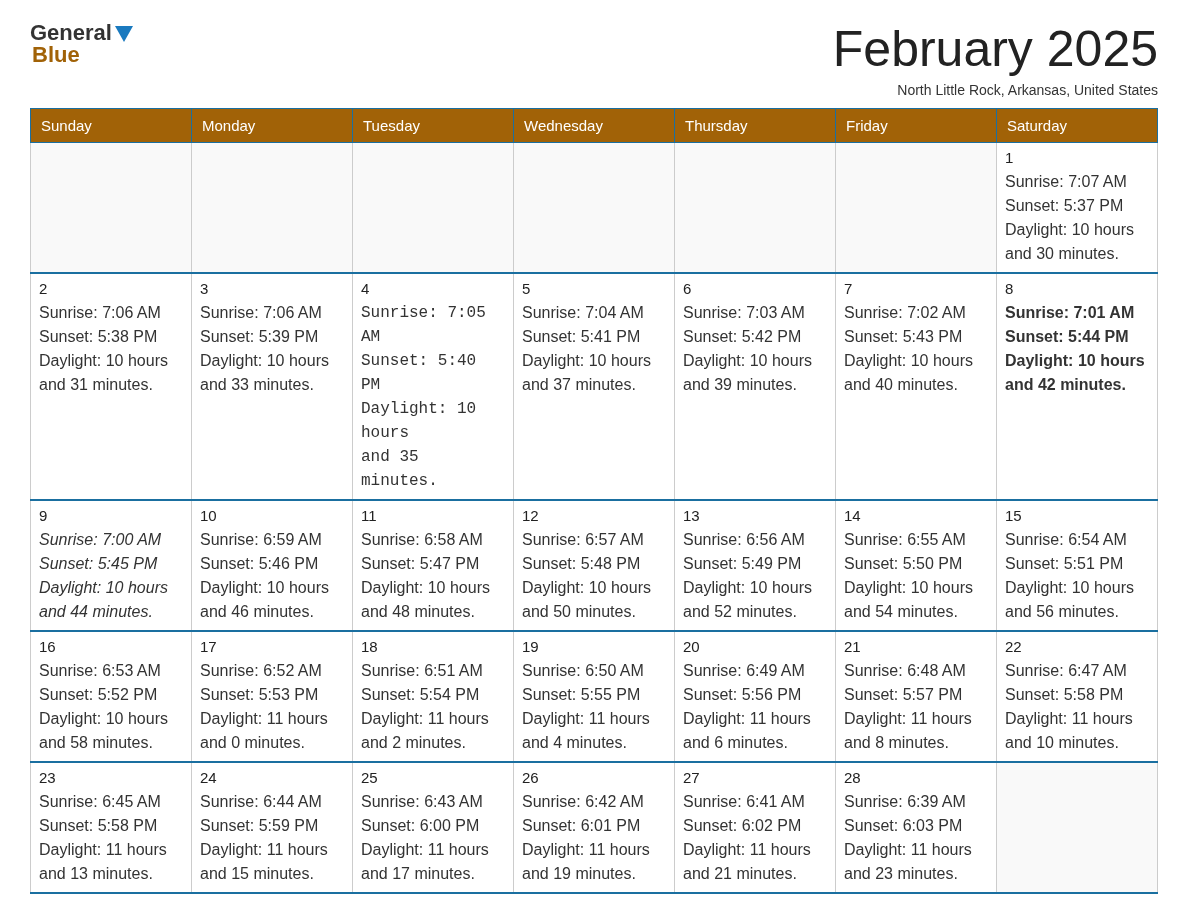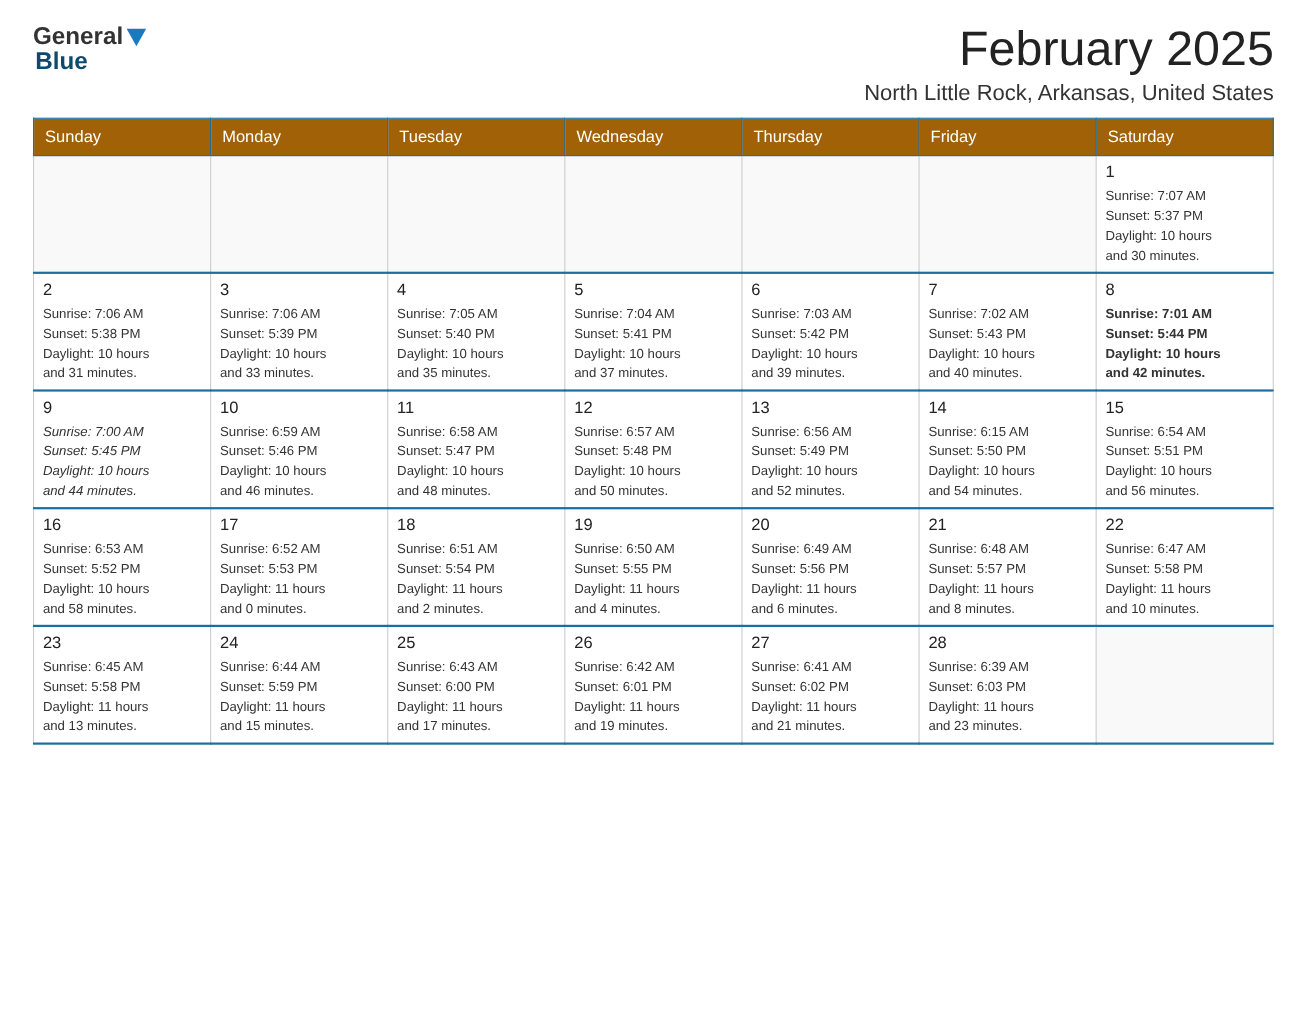--- a/index.html
+++ b/index.html
@@ -22,32 +22,32 @@
       gap: 4px;
     }
     .logo-text-general {
       font-size: 22px;
       font-weight: bold;
       color: #333;
     }
     .logo-text-blue {
       font-size: 22px;
       font-weight: bold;
-      color: #0c4a6e;
+      color: #a16207;
     }
     .title-area {
       text-align: right;
     }
     .month-title {
-      font-size: 44px;
+      font-size: 50px;
       font-weight: normal;
       color: #222;
     }
     .location-title {
-      font-size: 20px;
+      font-size: 14px;
       color: #333;
       margin-top: 4px;
     }
     .calendar {
       width: 100%;
       border-collapse: collapse;
       margin-top: 10px;
     }
     .calendar thead th {
       background-color: #a16207;
@@ -72,21 +72,21 @@
       background: #f9f9f9;
     }
     .day-number {
       font-size: 15px;
       font-weight: normal;
       color: #222;
       display: block;
       margin-bottom: 4px;
     }
     .day-info {
-      font-size: 12px;
+      font-size: 16px;
       color: #333;
       line-height: 1.5;
     }
     .calendar tbody tr {
       border-bottom: 2px solid #1a6fa0;
     }
   </style>
 </head>
 <body>
 
@@ -148,21 +148,21 @@
         </td>
         <td>
           <span class="day-number">3</span>
           <div class="day-info" style="white-space: pre-line;">Sunrise: 7:06 AM
 Sunset: 5:39 PM
 Daylight: 10 hours
 and 33 minutes.</div>
         </td>
         <td>
           <span class="day-number">4</span>
-          <div class="day-info" style="white-space: pre-line;">Sunrise: 7:05 AM
+          <div class="day-info" style="white-space: pre-line; font-family: Liberation Mono, monospace;">Sunrise: 7:05 AM
 Sunset: 5:40 PM
 Daylight: 10 hours
 and 35 minutes.</div>
         </td>
         <td>
           <span class="day-number">5</span>
           <div class="day-info" style="white-space: pre-line;">Sunrise: 7:04 AM
 Sunset: 5:41 PM
 Daylight: 10 hours
 and 37 minutes.</div>
@@ -220,21 +220,21 @@
         </td>
         <td>
           <span class="day-number">13</span>
           <div class="day-info" style="white-space: pre-line;">Sunrise: 6:56 AM
 Sunset: 5:49 PM
 Daylight: 10 hours
 and 52 minutes.</div>
         </td>
         <td>
           <span class="day-number">14</span>
-          <div class="day-info" style="white-space: pre-line;">Sunrise: 6:15 AM
+          <div class="day-info" style="white-space: pre-line;">Sunrise: 6:55 AM
 Sunset: 5:50 PM
 Daylight: 10 hours
 and 54 minutes.</div>
         </td>
         <td>
           <span class="day-number">15</span>
           <div class="day-info" style="white-space: pre-line;">Sunrise: 6:54 AM
 Sunset: 5:51 PM
 Daylight: 10 hours
 and 56 minutes.</div>

